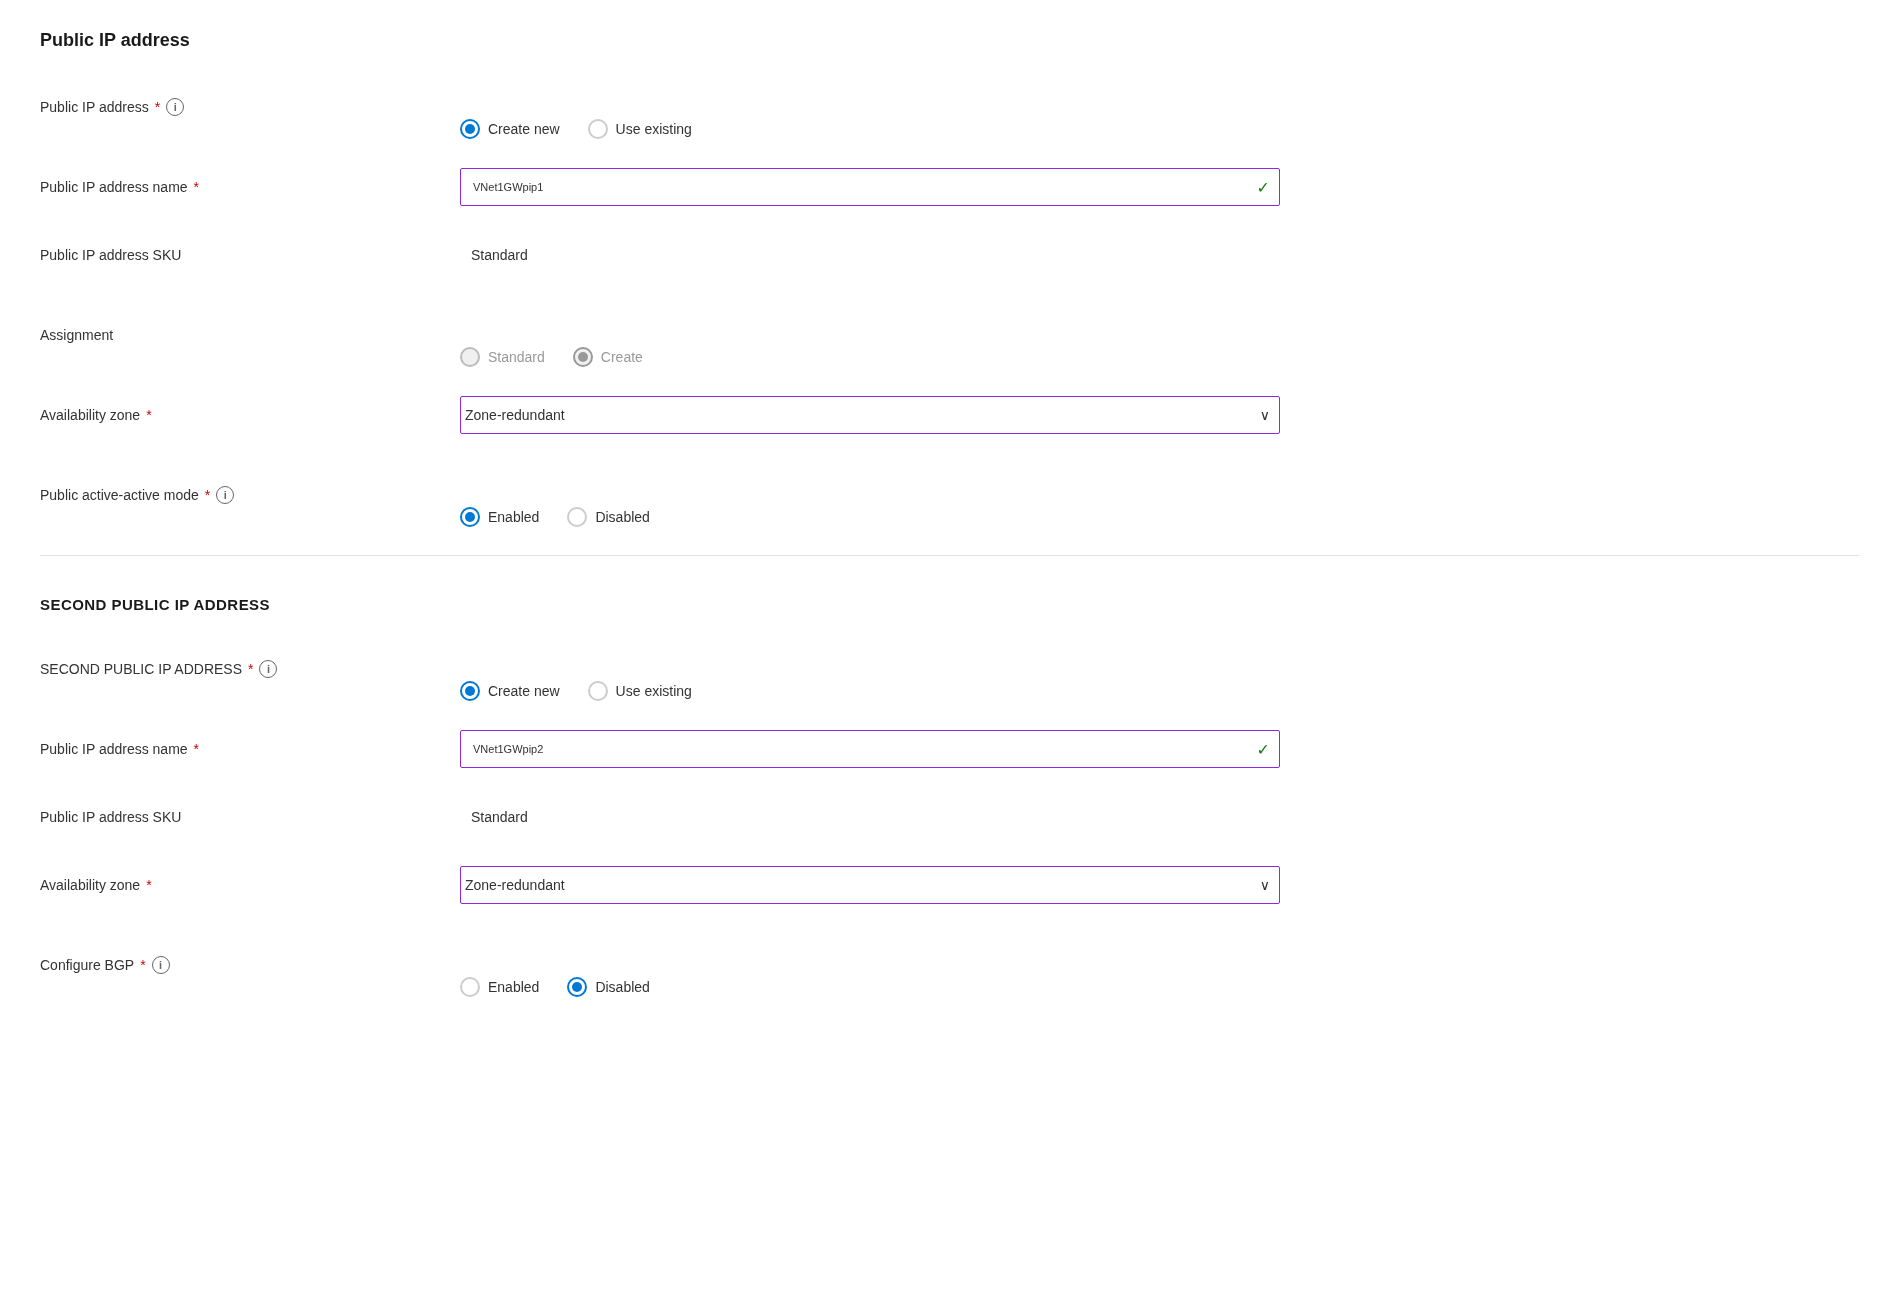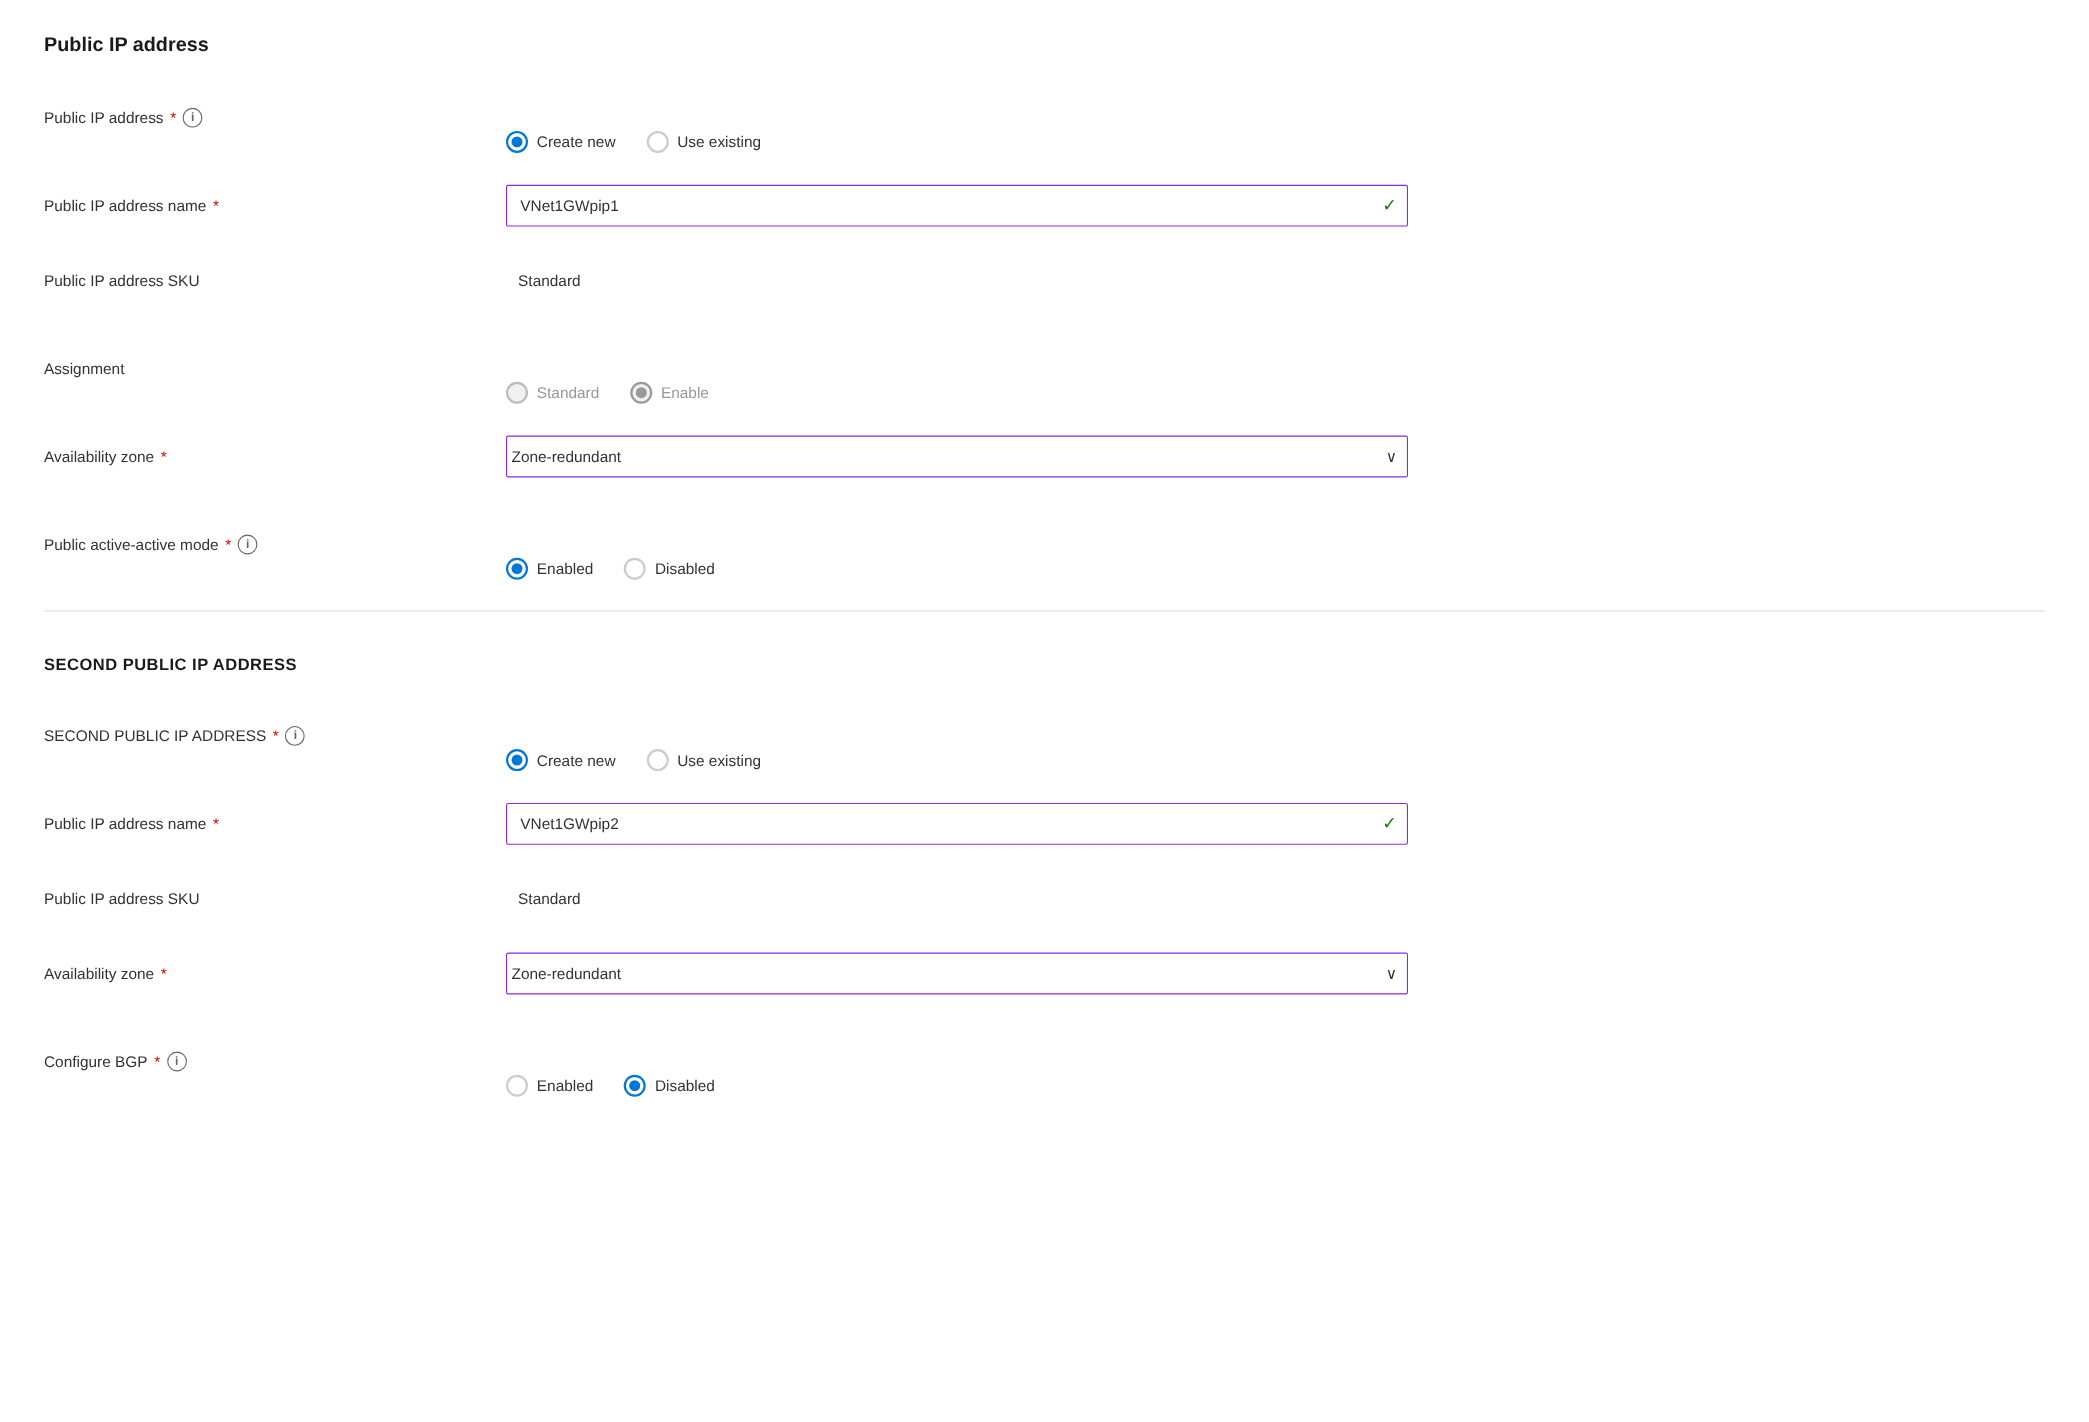--- a/index.html
+++ b/index.html
@@ -146,21 +146,21 @@
       width: 100%;
       max-width: 820px;
     }
 
     .input-wrapper input {
       width: 100%;
       height: 38px;
       padding: 0 36px 0 12px;
       border: 1.5px solid #8a2be2;
       border-radius: 2px;
-      font-size: 14px;
+      font-size: 11px;
       color: #333;
       outline: none;
     }
 
     .input-check-icon {
       position: absolute;
       right: 10px;
       top: 50%;
       transform: translateY(-50%);
       color: #107c10;
@@ -261,21 +261,21 @@
     <div class="form-label">
       <span>Assignment</span>
     </div>
     <div class="form-control radio-group">
       <label class="radio-option">
         <div class="radio-input disabled-radio"></div>
         <span class="radio-label disabled-label">Standard</span>
       </label>
       <label class="radio-option">
         <div class="radio-input disabled-radio checked"></div>
-        <span class="radio-label disabled-label">Enable</span>
+        <span class="radio-label disabled-label">Create</span>
       </label>
     </div>
   </div>
 
   <div class="form-row">
     <div class="form-label">
       <span>Availability zone</span>
       <span class="required-star">*</span>
     </div>
     <div class="form-control">

